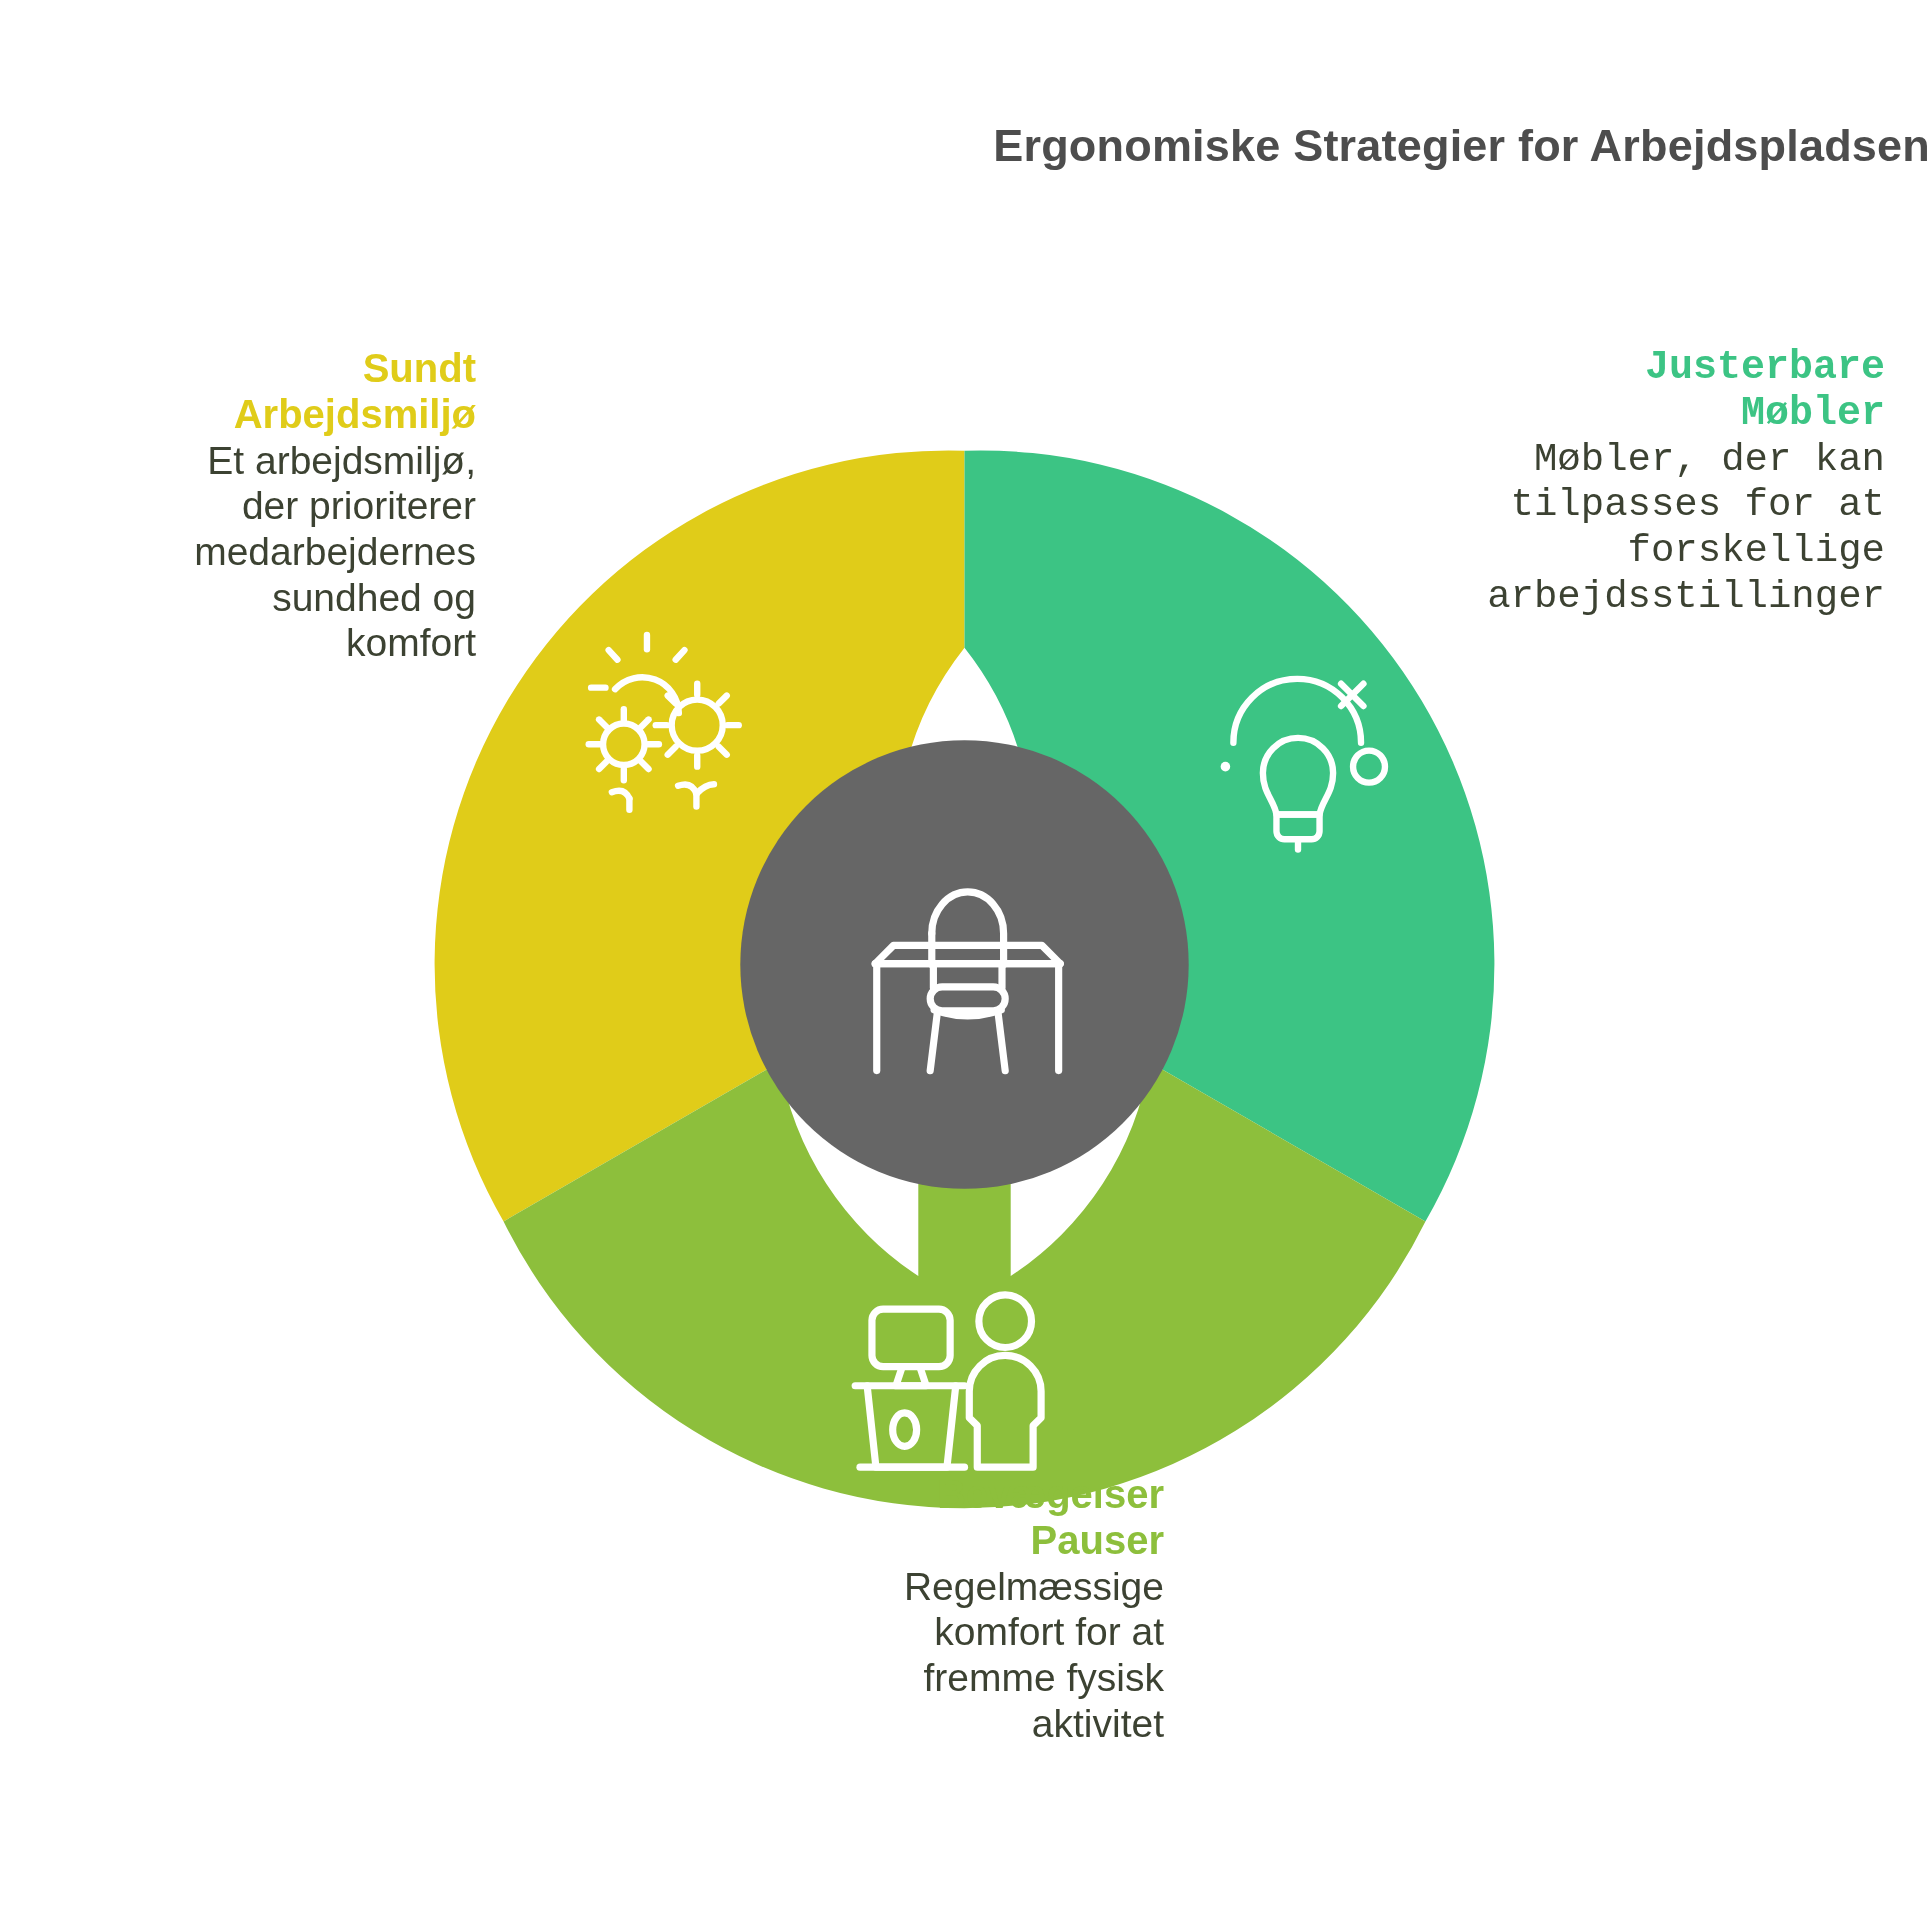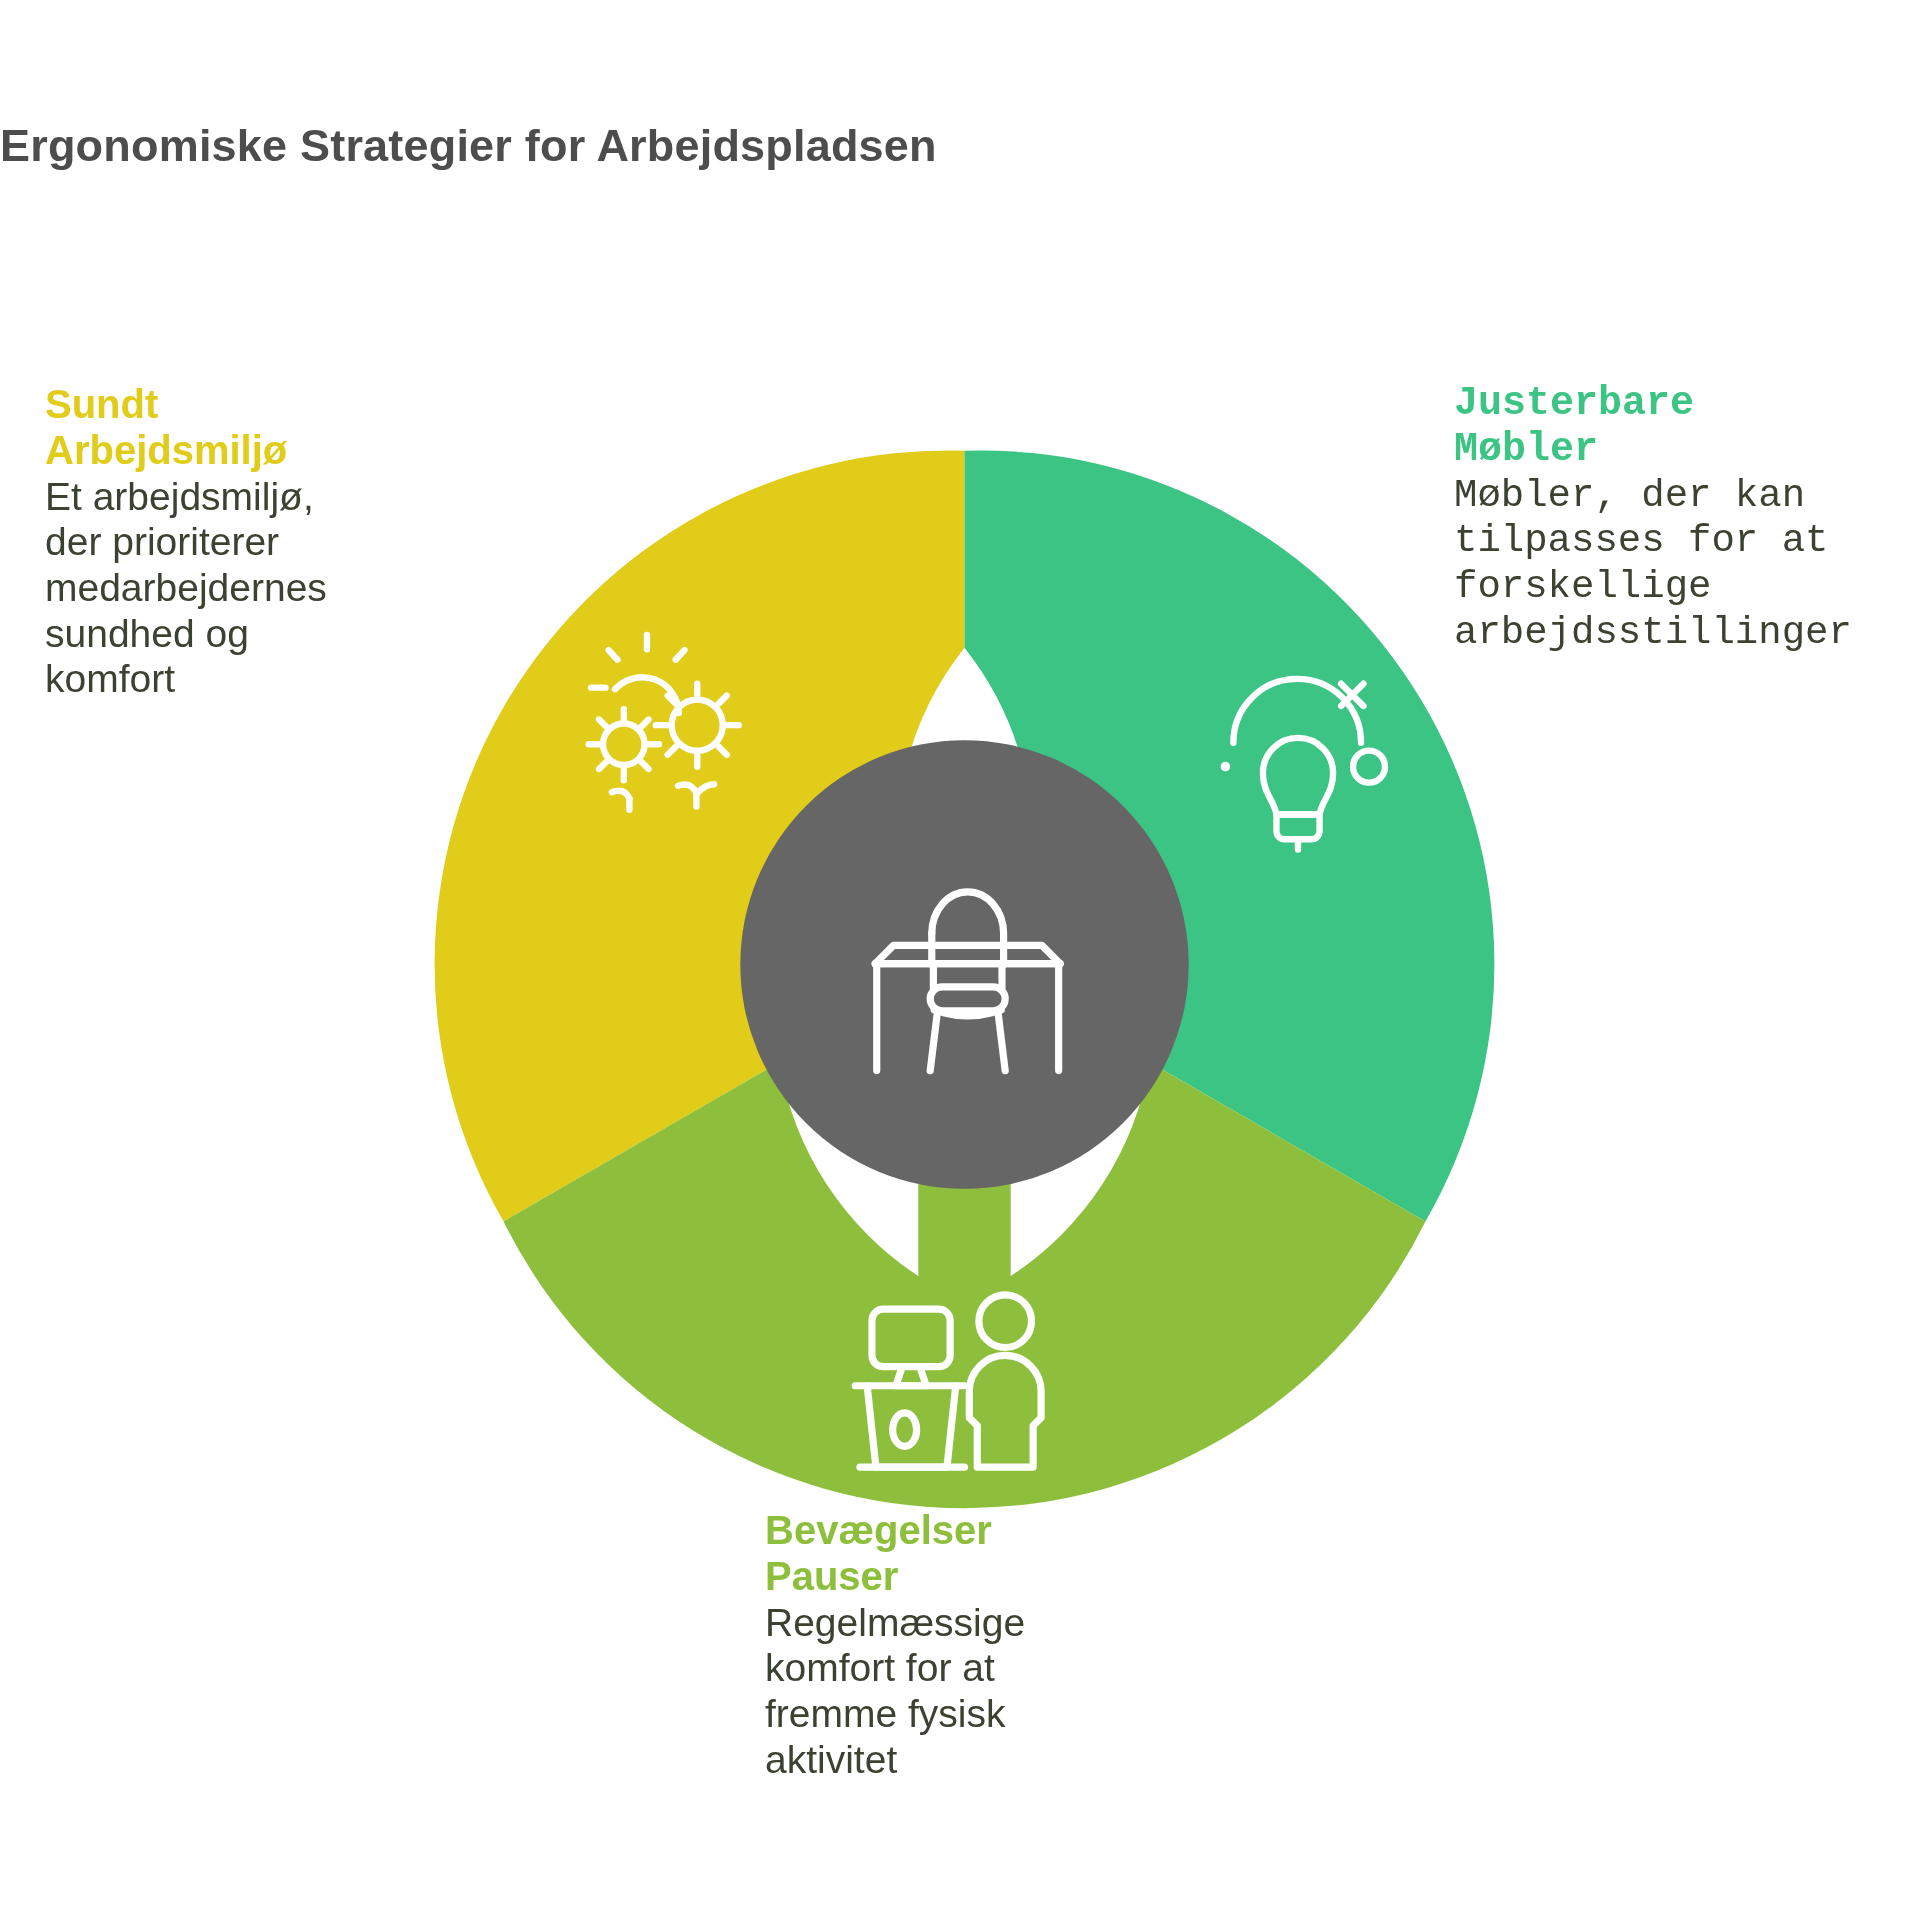--- a/index.html
+++ b/index.html
@@ -14,42 +14,41 @@
     color: #3c4232;
     position: relative;
     overflow: hidden;
   }
 
   #page-title {
     position: absolute;
     top: 120px;
     left: 0;
     width: 1930px;
-    text-align: left;
+    text-align: right;
     font-size: 45px;
     font-weight: bold;
     color: #4d4d4d;
     letter-spacing: 0.2px;
   }
 
   
   #diagram {
     position: absolute;
     left: 406px;
     top: 406px;
     width: 1117px;
     height: 1117px;
   }
   #diagram svg { display: block; width: 1117px; height: 1117px; }
 
   
   .caption {
     position: absolute;
-    text-align: left;
-    margin-top: 36px;
+    text-align: right;
   }
   .caption .cap-title {
     font-size: 40px;
     font-weight: bold;
     line-height: 1.16;
   }
   .caption .cap-body {
     font-size: 39px;
     font-weight: normal;
     line-height: 1.17;

